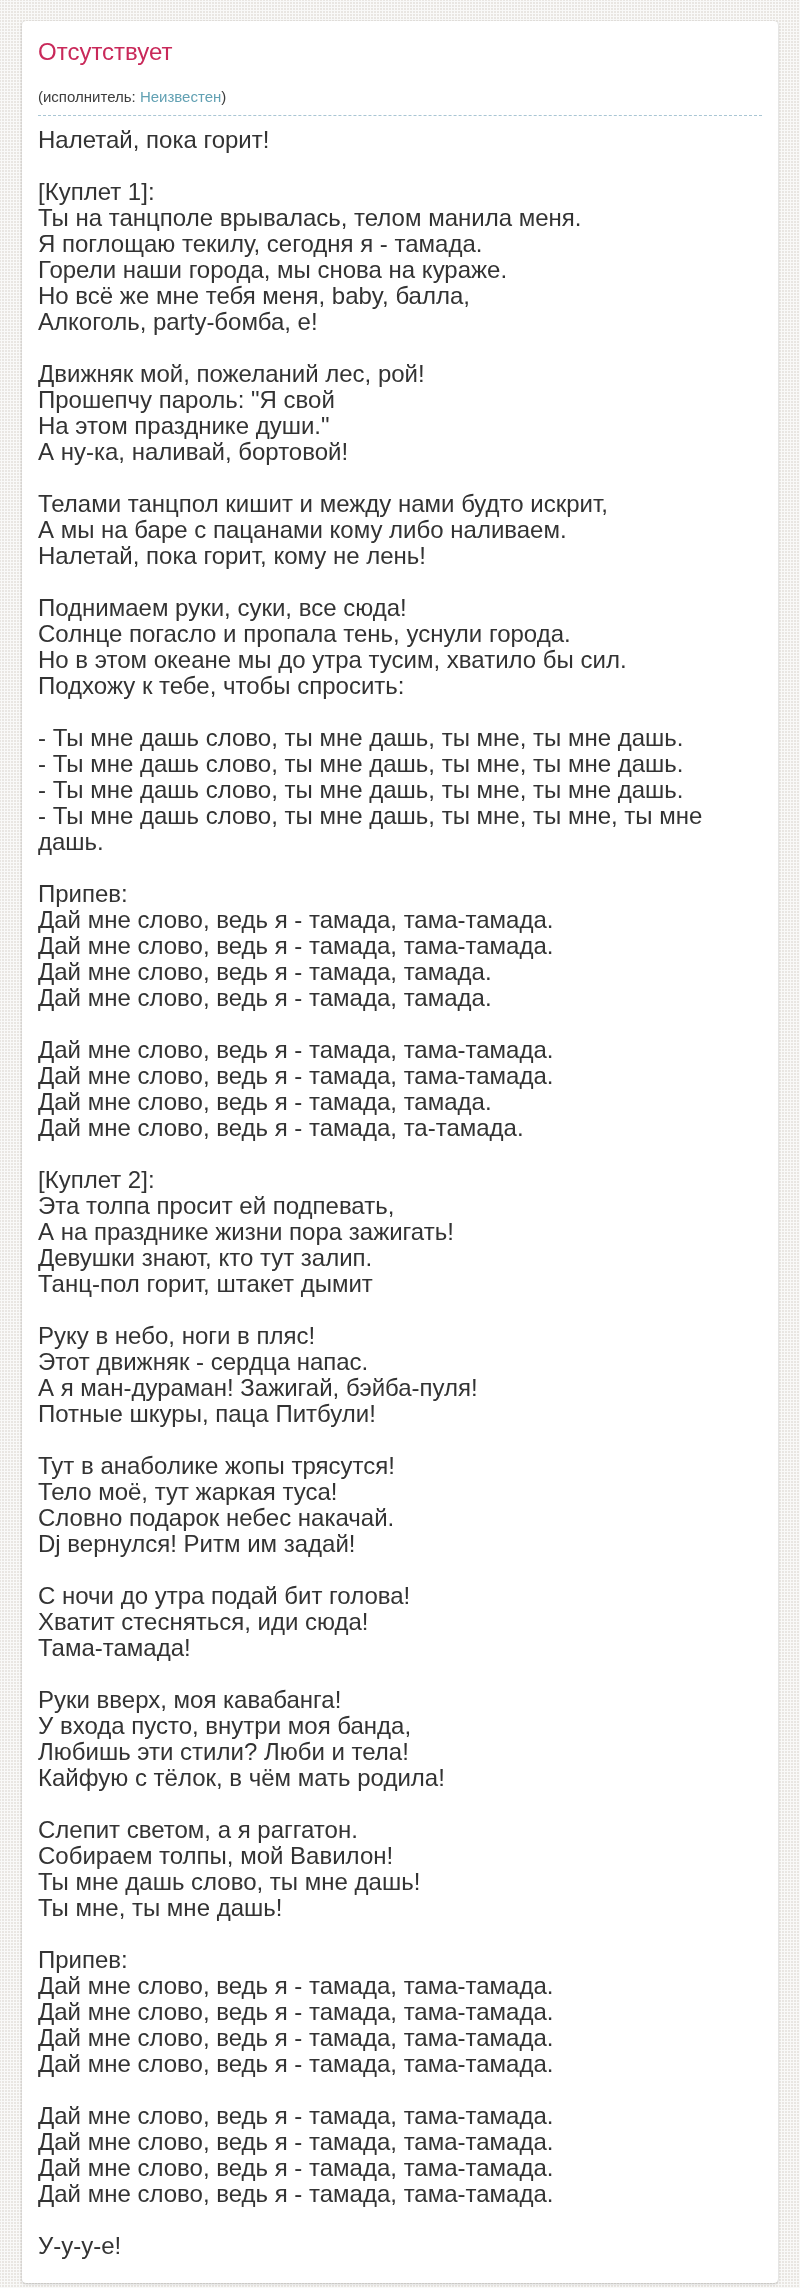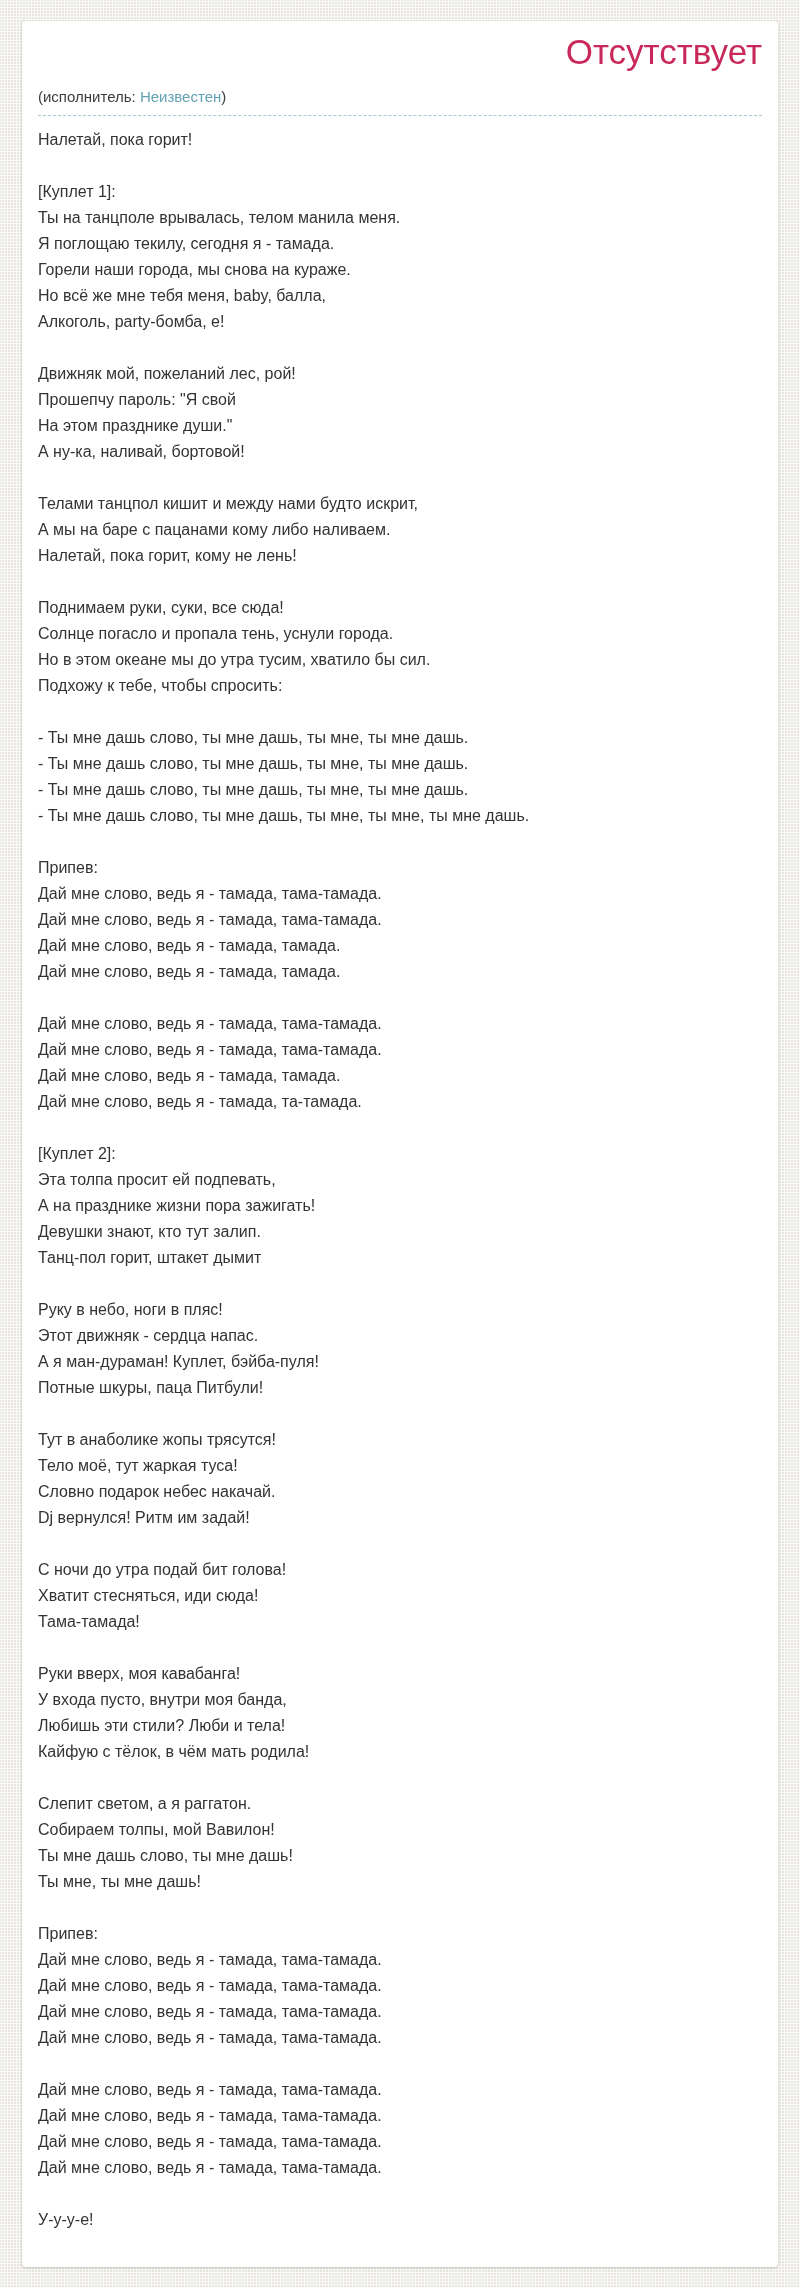--- a/index.html
+++ b/index.html
@@ -31,41 +31,40 @@
     border-radius: 4px;
     box-shadow: 0 1px 3px rgba(0,0,0,0.18), 0 0 1px rgba(0,0,0,0.12);
     padding: 16px 16px 24px 16px;
   }
   .song-header {
     border-bottom: 1px dashed var(--divider);
     padding-bottom: 9px;
   }
   .song-title {
     margin: 0;
-    font-size: 35px;
+    font-size: 24px;
     line-height: 30px;
     font-weight: 400;
     color: var(--title);
-    text-align: right;
   }
   .artist-line {
     margin-top: 21px;
     font-size: 15px;
     line-height: 18px;
     color: #3c3c3c;
   }
   .artist-line .pre { white-space: pre-wrap; }
   .artist-link {
     color: var(--link);
     text-decoration: none;
     cursor: pointer;
   }
   .lyrics {
     margin-top: 11px;
-    font-size: 16px;
+    font-size: 24px;
     line-height: 26px;
     color: var(--text);
   }
   .lyric-line { min-height: 26px; }
 </style>
 </head>
 <body>
 
 <div class="card">
   <div class="song-header">
@@ -115,21 +114,21 @@
       <div class="lyric-line">Дай мне слово, ведь я - тамада, та-тамада.</div>
       <div class="lyric-line blank">&nbsp;</div>
       <div class="lyric-line">[Куплет 2]:</div>
       <div class="lyric-line">Эта толпа просит ей подпевать,</div>
       <div class="lyric-line">А на празднике жизни пора зажигать!</div>
       <div class="lyric-line">Девушки знают, кто тут залип.</div>
       <div class="lyric-line">Танц-пол горит, штакет дымит</div>
       <div class="lyric-line blank">&nbsp;</div>
       <div class="lyric-line">Руку в небо, ноги в пляс!</div>
       <div class="lyric-line">Этот движняк - сердца напас.</div>
-      <div class="lyric-line">А я ман-дураман! Куплет, бэйба-пуля!</div>
+      <div class="lyric-line">А я ман-дураман! Зажигай, бэйба-пуля!</div>
       <div class="lyric-line">Потные шкуры, паца Питбули!</div>
       <div class="lyric-line blank">&nbsp;</div>
       <div class="lyric-line">Тут в анаболике жопы трясутся!</div>
       <div class="lyric-line">Тело моё, тут жаркая туса!</div>
       <div class="lyric-line">Словно подарок небес накачай.</div>
       <div class="lyric-line">Dj вернулся! Ритм им задай!</div>
       <div class="lyric-line blank">&nbsp;</div>
       <div class="lyric-line">С ночи до утра подай бит голова!</div>
       <div class="lyric-line">Хватит стесняться, иди сюда!</div>
       <div class="lyric-line">Тама-тамада!</div>

